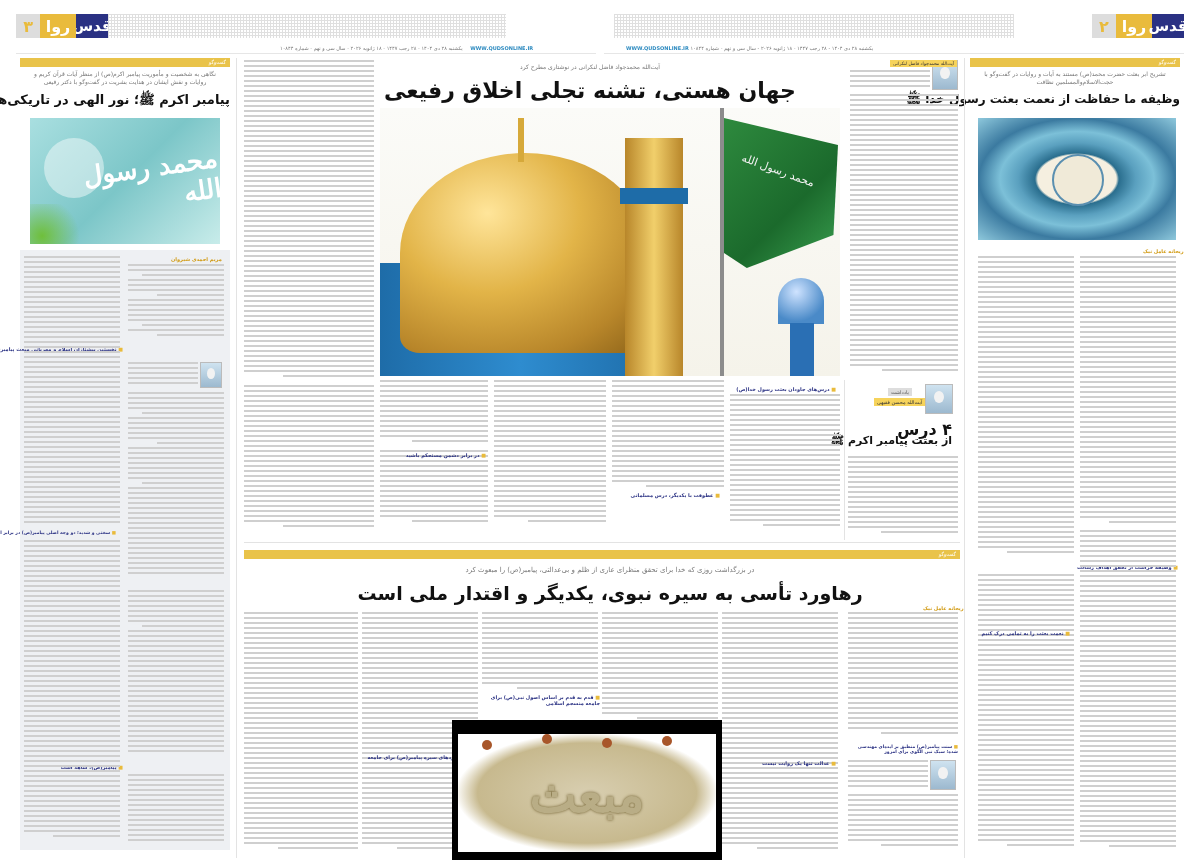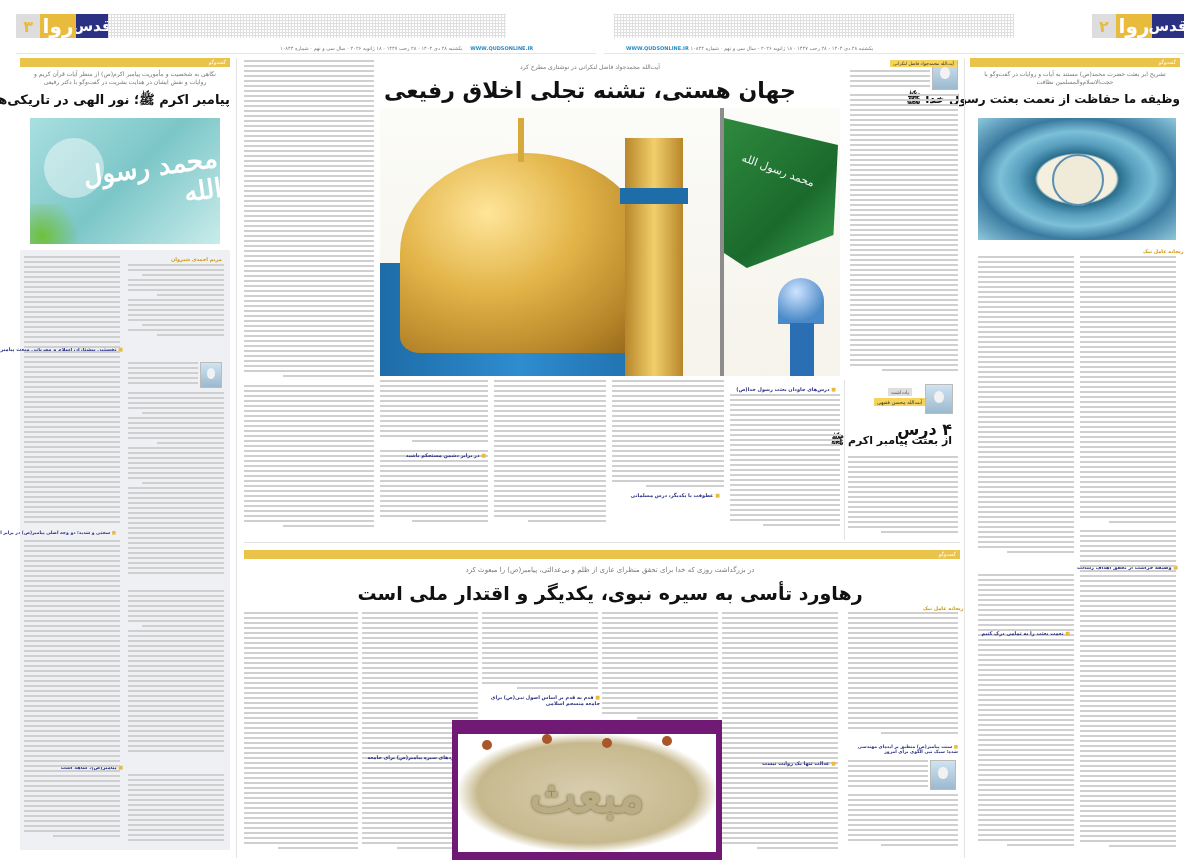--- a/index.html
+++ b/index.html
@@ -2,21 +2,21 @@
 <html><head>
 <meta charset="utf-8">
 <style>
 *{box-sizing:border-box;margin:0;padding:0}
 body{width:1200px;height:864px;background:#fff;font-family:"DejaVu Sans",sans-serif;position:relative;overflow:hidden;direction:rtl}
 .page{position:absolute;top:0;height:864px;background:#fff}
 #pageL{left:0;width:600px}
 #pageR{left:600px;width:600px}
 .masthead{position:absolute;top:14px;height:24px;display:flex;align-items:stretch}
 .mh-blue{width:32px;background:#2a3183;color:#fff;font-size:15px;font-weight:bold;display:flex;align-items:center;justify-content:center}
-.mh-yellow{width:36px;background:#e9bb3c;color:#fff;font-size:20px;font-weight:bold;display:flex;align-items:center;justify-content:center}
+.mh-yellow{width:36px;background:#e9bb3c;color:#fff;font-size:16px;font-weight:bold;display:flex;align-items:center;justify-content:center}
 .mh-num{width:24px;background:#ddd;color:#e9bb3c;font-size:16px;font-weight:bold;display:flex;align-items:center;justify-content:center}
 .mh-grid{position:absolute;top:14px;height:24px;background-image:linear-gradient(#d8d8d8 1px,transparent 1px),linear-gradient(90deg,#d8d8d8 1px,transparent 1px);background-size:3px 3px;opacity:.8}
 .dateline{position:absolute;top:45px;font-size:5px;color:#777;white-space:nowrap}
 .dateline .url{color:#2e8bc0;font-weight:bold;margin-left:6px}
 .rule{position:absolute;top:53px;height:1px;background:#e6e6e6}
 .sec-bar{position:absolute;height:9px;background:#e9c34a;color:#fff;font-size:5px;padding-right:4px;line-height:9px}
 .kicker{position:absolute;font-size:6px;color:#777;text-align:center;line-height:8px}
 .headline{position:absolute;font-weight:bold;color:#111;text-align:center;white-space:nowrap}
 .col{position:absolute;overflow:hidden}
 .col .ln{height:2px;background:#cfcfcf;margin-bottom:3px}
@@ -1137,20 +1137,20 @@
     <div class="ln"></div>
     <div class="ln"></div>
     <div class="ln"></div>
     <div class="ln"></div>
     <div class="ln"></div>
     <div class="ln"></div>
     <div class="ln"></div>
     <div class="ln s"></div>
 </div>
 
-<div class="img" style="left:452px;top:720px;width:270px;height:140px;background:#701a75">
+<div class="img" style="left:452px;top:720px;width:270px;height:140px;background:#000000">
   <div style="position:absolute;left:6px;top:14px;width:258px;height:118px;background:radial-gradient(ellipse at 50% 50%,#d8ceb0,#c7b98e 60%,#fff 72%)"></div>
   <div style="position:absolute;left:20px;top:30px;width:230px;height:90px;font-size:50px;font-weight:bold;color:#b9ad86;text-align:center;line-height:90px;font-family:'DejaVu Serif',serif;text-shadow:0 0 3px #6b5a2a">مبعث</div>
   <div style="position:absolute;left:30px;top:20px;width:10px;height:10px;border-radius:50%;background:#a8562a"></div>
   <div style="position:absolute;left:90px;top:14px;width:10px;height:10px;border-radius:50%;background:#a8562a"></div>
   <div style="position:absolute;left:150px;top:18px;width:10px;height:10px;border-radius:50%;background:#a8562a"></div>
   <div style="position:absolute;left:210px;top:16px;width:10px;height:10px;border-radius:50%;background:#a8562a"></div>
 </div>
 
 </body></html>

